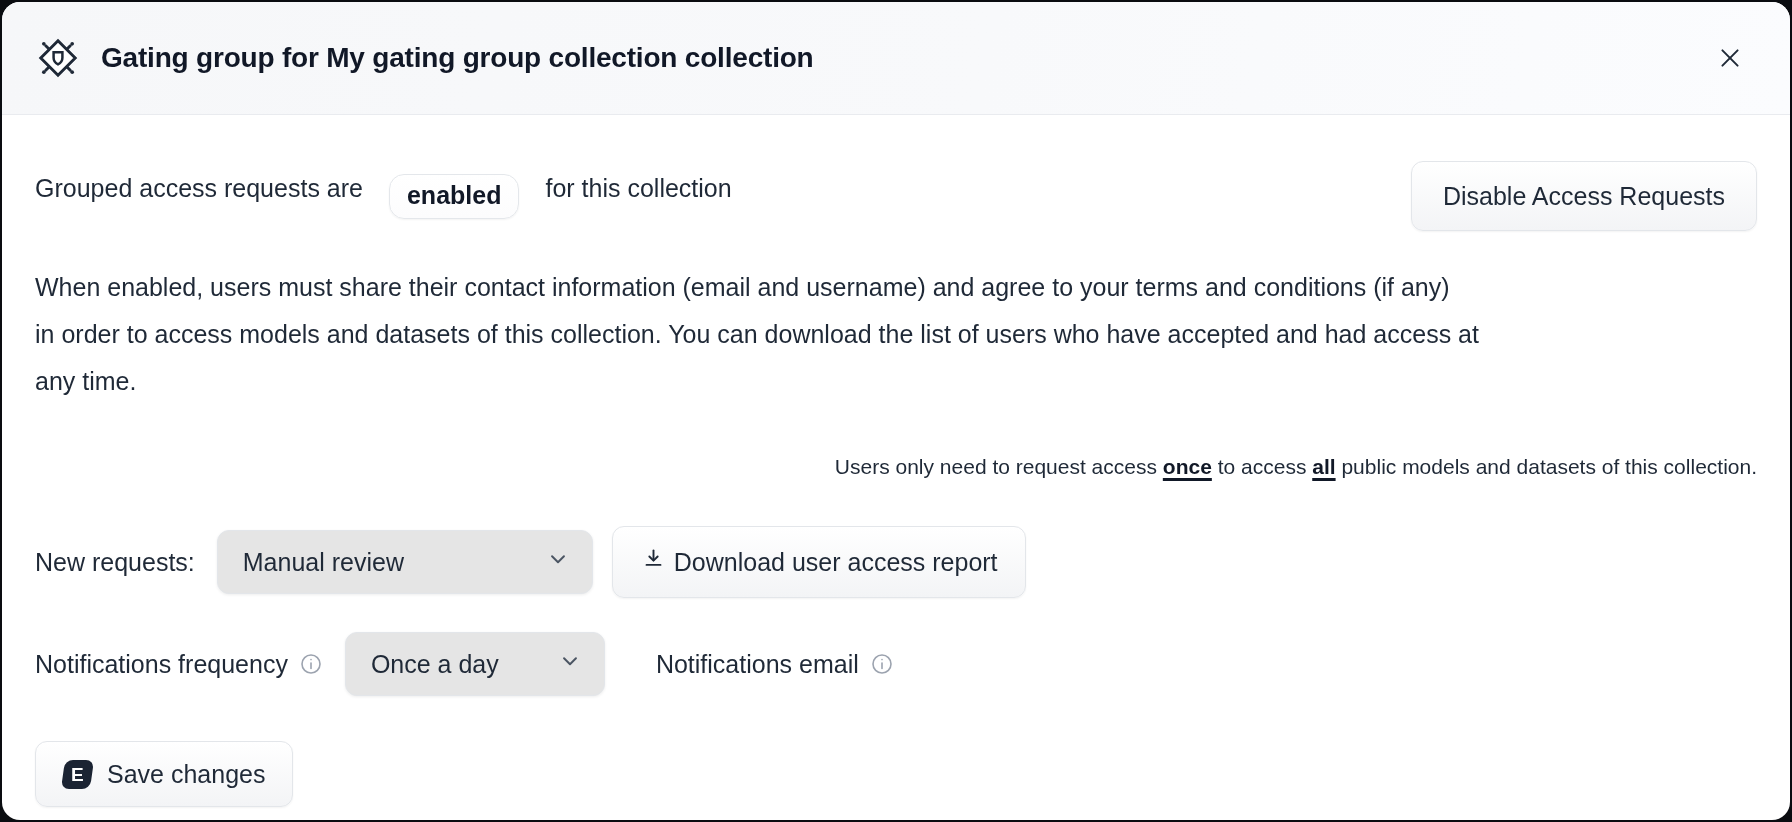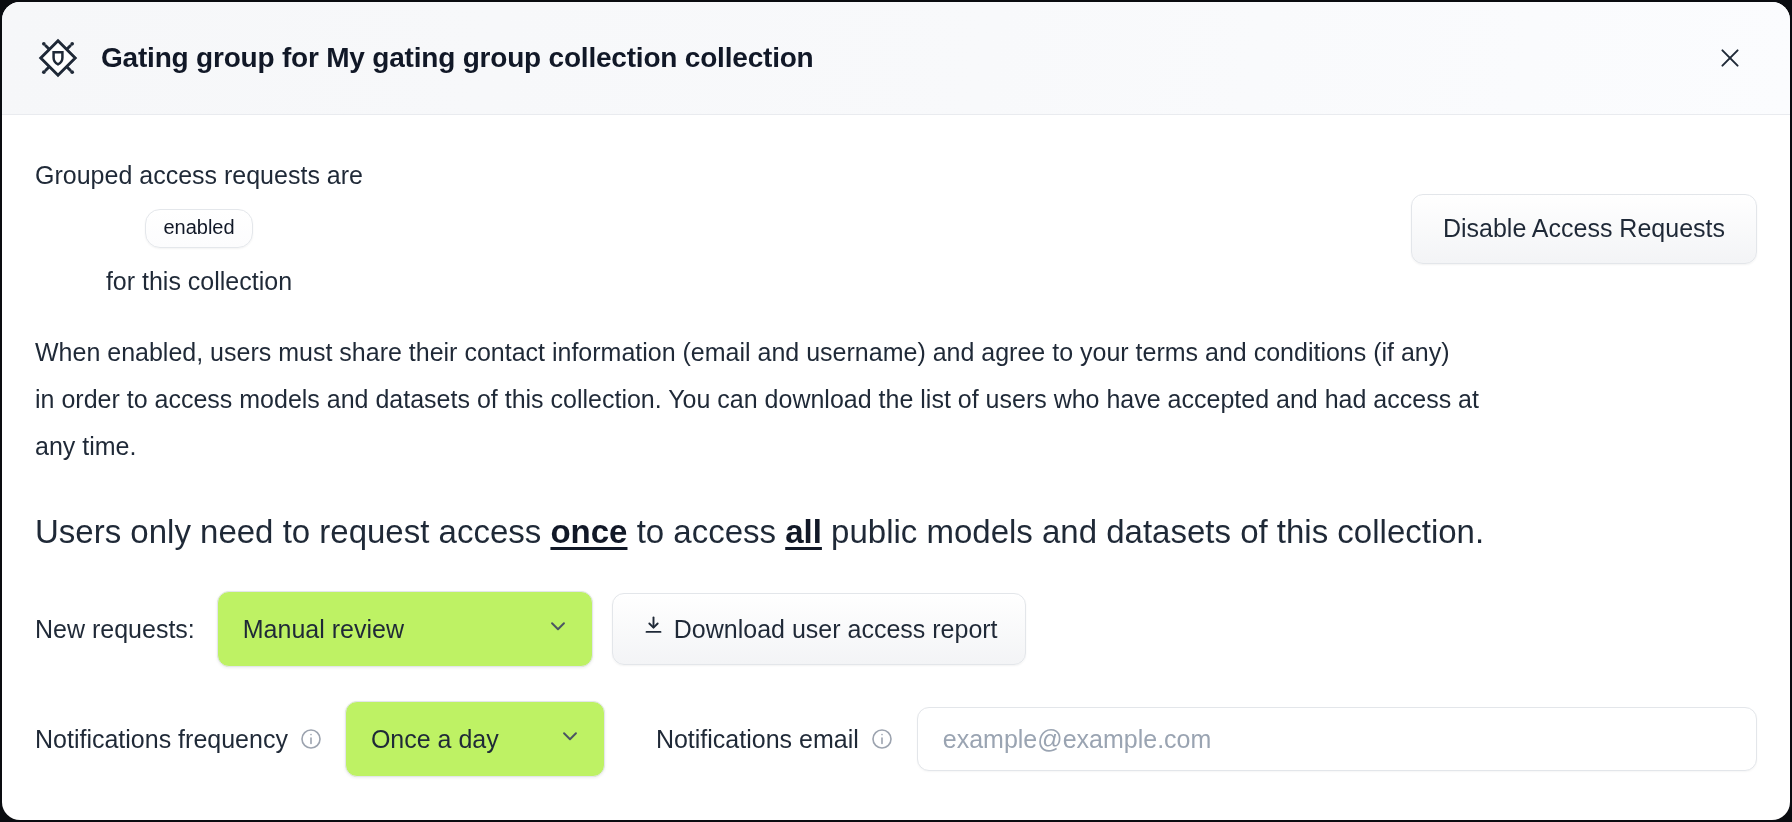--- a/index.html
+++ b/index.html
@@ -33,49 +33,49 @@
     margin-left:auto;
     background:none; border:0; cursor:pointer;
     padding:6px; line-height:0;
   }
   
   .content { padding:0 33px; }
   .status-row {
     margin-top:46px;
     display:flex; align-items:center;
   }
-  .status-text { display:flex; align-items:center; gap:19px; font-size:25px; color:#1f2937;flex-direction:column; }
+  .status-text { display:flex; gap:26px; font-size:25px; color:#1f2937; }
   .badge {
-    font-size:20px; font-weight:400; color:#111827;
+    font-size:25px; font-weight:700; color:#111827;
     border:1px solid #e4e7eb; border-radius:15px;
     padding:6px 17px 8px;
     background:linear-gradient(to bottom,#ffffff,#fcfcfd);
     box-shadow:0 1px 2px rgba(0,0,0,.05);
   }
   .btn {
     font-family:"Liberation Sans", sans-serif;
     font-size:25px; color:#1f2937;
     background:linear-gradient(to bottom,#ffffff,#f3f4f6);
     border:1px solid #e3e6ea; border-radius:12px;
     box-shadow:0 1px 2px rgba(0,0,0,.05);
     cursor:pointer;
     display:flex; align-items:center; justify-content:center;
   }
   .disable-btn { margin-left:auto; height:70px; padding:8px 31px; }
   .description {
     margin-top:33px;
     font-size:25px; line-height:47px; color:#1f2937;
   }
-  .note { margin-top:45px; font-size:33px; color:#1f2937; line-height:33px; }
+  .note { margin-top:45px; font-size:21px; color:#1f2937; line-height:33px;text-align:right; }
   .note .em { font-weight:700; text-decoration:underline; text-decoration-thickness:2.5px; text-underline-offset:4px; color:#111827; }
   .field-label { font-size:25px; color:#1f2937; white-space:nowrap; }
   .nr-row { margin-top:43px; display:flex; align-items:center; }
   .select-box {
-    height:76px;
-    background:#bef264;
+    height:64px;
+    background:#e5e5e5;
     border:1px solid #e3e6ea; border-radius:12px;
     box-shadow:0 1px 3px rgba(0,0,0,.07);
     display:flex; align-items:center; justify-content:space-between;
     padding:0 21px 0 25px;
     font-size:25px; color:#1f2937;
     cursor:pointer;
   }
   .select-manual { width:376px; margin-left:22px; }
   .download-btn { margin-left:19px; height:72px; padding:17px 27px; gap:7px; }
   .notif-row { margin-top:34px; display:flex; align-items:center; }
@@ -201,21 +201,20 @@
         </span>
       </div>
       <span class="field-label email-label">Notifications email</span>
       <span class="info-icon">
         <svg viewBox="0 0 24 24" width="24" height="24" fill="none" stroke="#9ca3af" stroke-width="1.6" stroke-linecap="round">
           <circle cx="12" cy="12" r="9"></circle>
           <path d="M12 11 v5.4"></path>
           <circle cx="12" cy="7.6" r="0.8" fill="#9ca3af" stroke="none"></circle>
         </svg>
       </span>
-      <input class="email-input" type="text" placeholder="example@example.com" style="">
     </div>
 
     <div class="save-row">
       <button class="btn save-btn">
         <span class="ent-icon">
           <span>E</span>
         </span>
         <span>Save changes</span>
       </button>
     </div>

